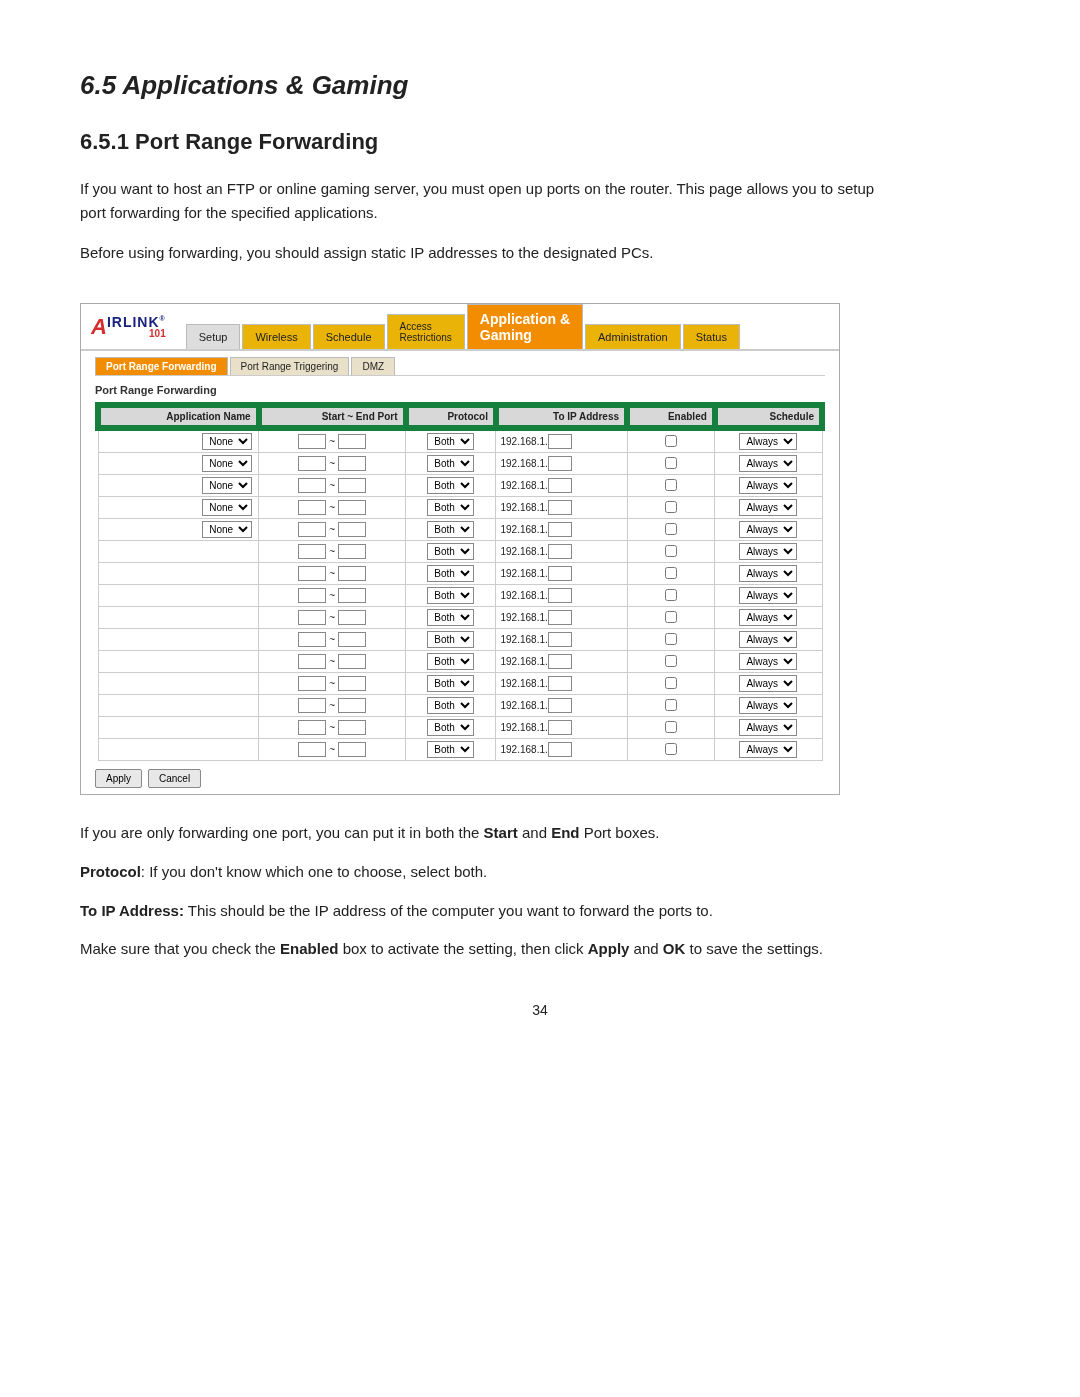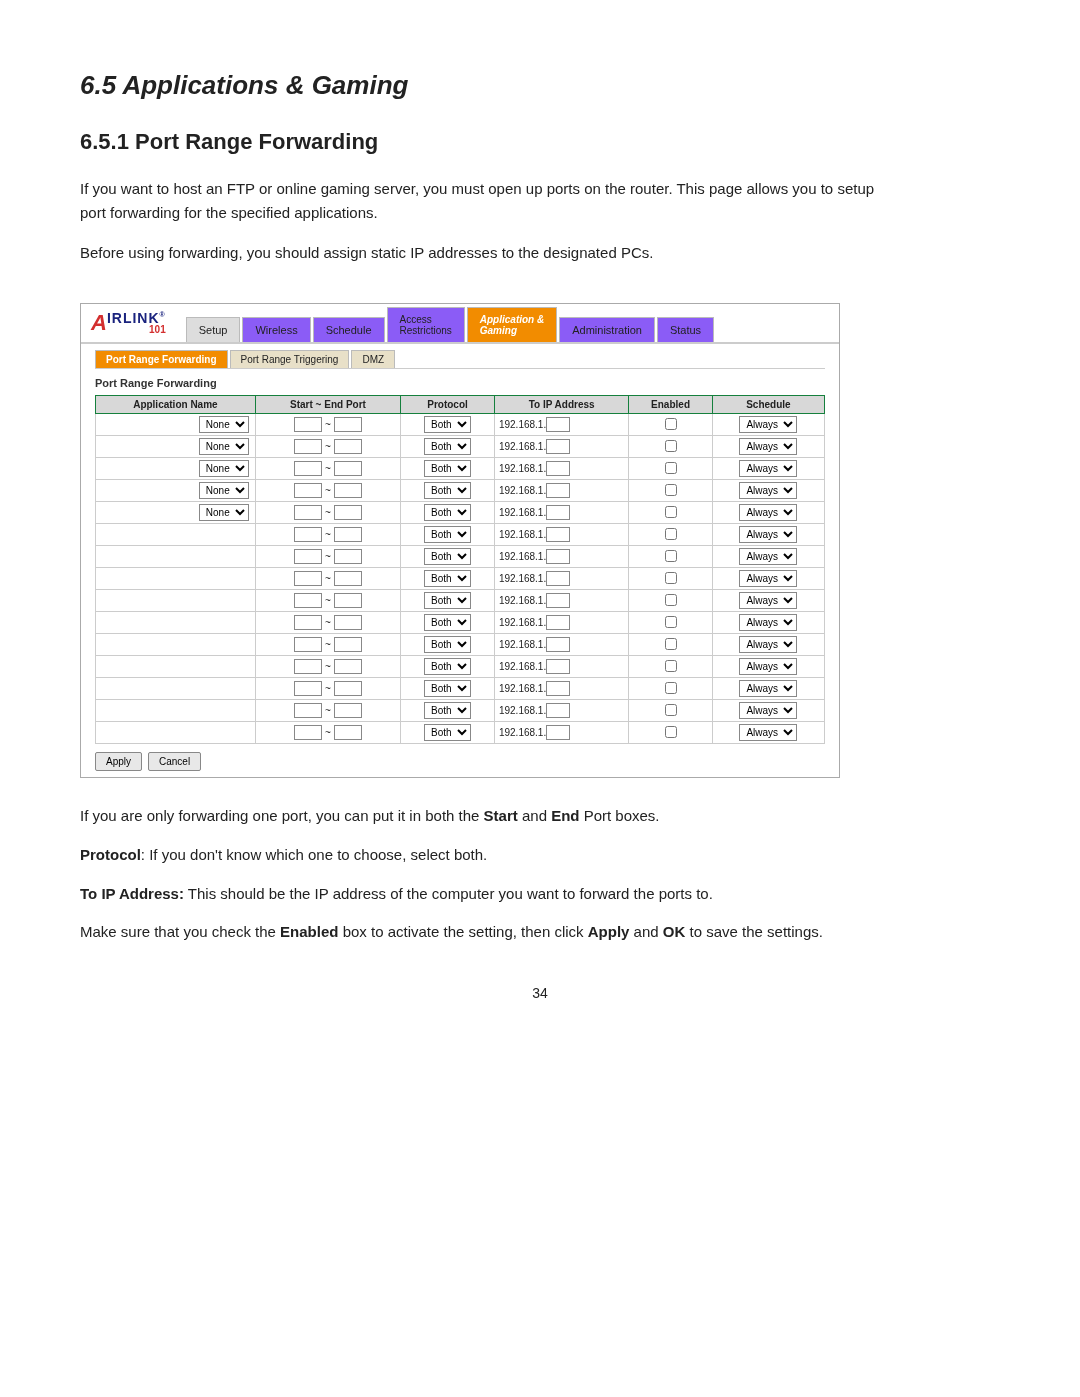--- a/index.html
+++ b/index.html
@@ -59,21 +59,21 @@
     }
     .nav-tabs {
       display: flex;
       align-items: flex-end;
       flex: 1;
       padding-left: 10px;
     }
     .nav-tab {
       padding: 6px 12px;
       font-size: 11px;
-      background: #8b5cf6;
+      background: #eab308;
       border: 1px solid #bbb;
       border-bottom: none;
       margin-right: 2px;
       cursor: pointer;
       color: #222;
     }
     .nav-tab.active {
       background: #f28c00;
       color: #fff;
       font-weight: bold;
@@ -131,23 +131,23 @@
       color: #333;
     }
 
     .prf-table {
       width: 100%;
       border-collapse: collapse;
       font-size: 10px;
     }
     .prf-table th {
       background: #d8d8d8;
-      border: 1px solid #15803d;
+      border: 6px solid #15803d;
       padding: 3px 5px;
-      text-align: center;
+      text-align: right;
       font-weight: bold;
     }
     .prf-table td {
       border: 1px solid #ccc;
       padding: 2px 4px;
       text-align: center;
       background: #fff;
     }
     .prf-table td.name-cell {
       text-align: right;
@@ -231,21 +231,21 @@
         <span style="display:inline-flex;flex-direction:column;line-height:1;">
           <span style="font-size:14px;font-weight:bold;color:#1a237e;letter-spacing:1px;">IRLINK<sup style="font-size:7px;color:#1a237e;">®</sup></span>
           <span style="font-size:10px;font-weight:bold;color:#d32f2f;text-align:right;">101</span>
         </span>
       </div>
       <div class="nav-tabs">
         <div class="nav-tab setup">Setup</div>
         <div class="nav-tab">Wireless</div>
         <div class="nav-tab">Schedule</div>
         <div class="nav-tab" style="font-size:10px;">Access<br>Restrictions</div>
-        <div class="nav-tab active" style="font-size:10px;font-style:italic;">Application &amp;<br>Gaming</div>
+        <div class="nav-tab active" style="font-size:14px;">Application &amp;<br>Gaming</div>
         <div class="nav-tab">Administration</div>
         <div class="nav-tab">Status</div>
       </div>
     </div>
 
     <div class="router-sidebar-row">
 
 
       <div class="router-main">
 

